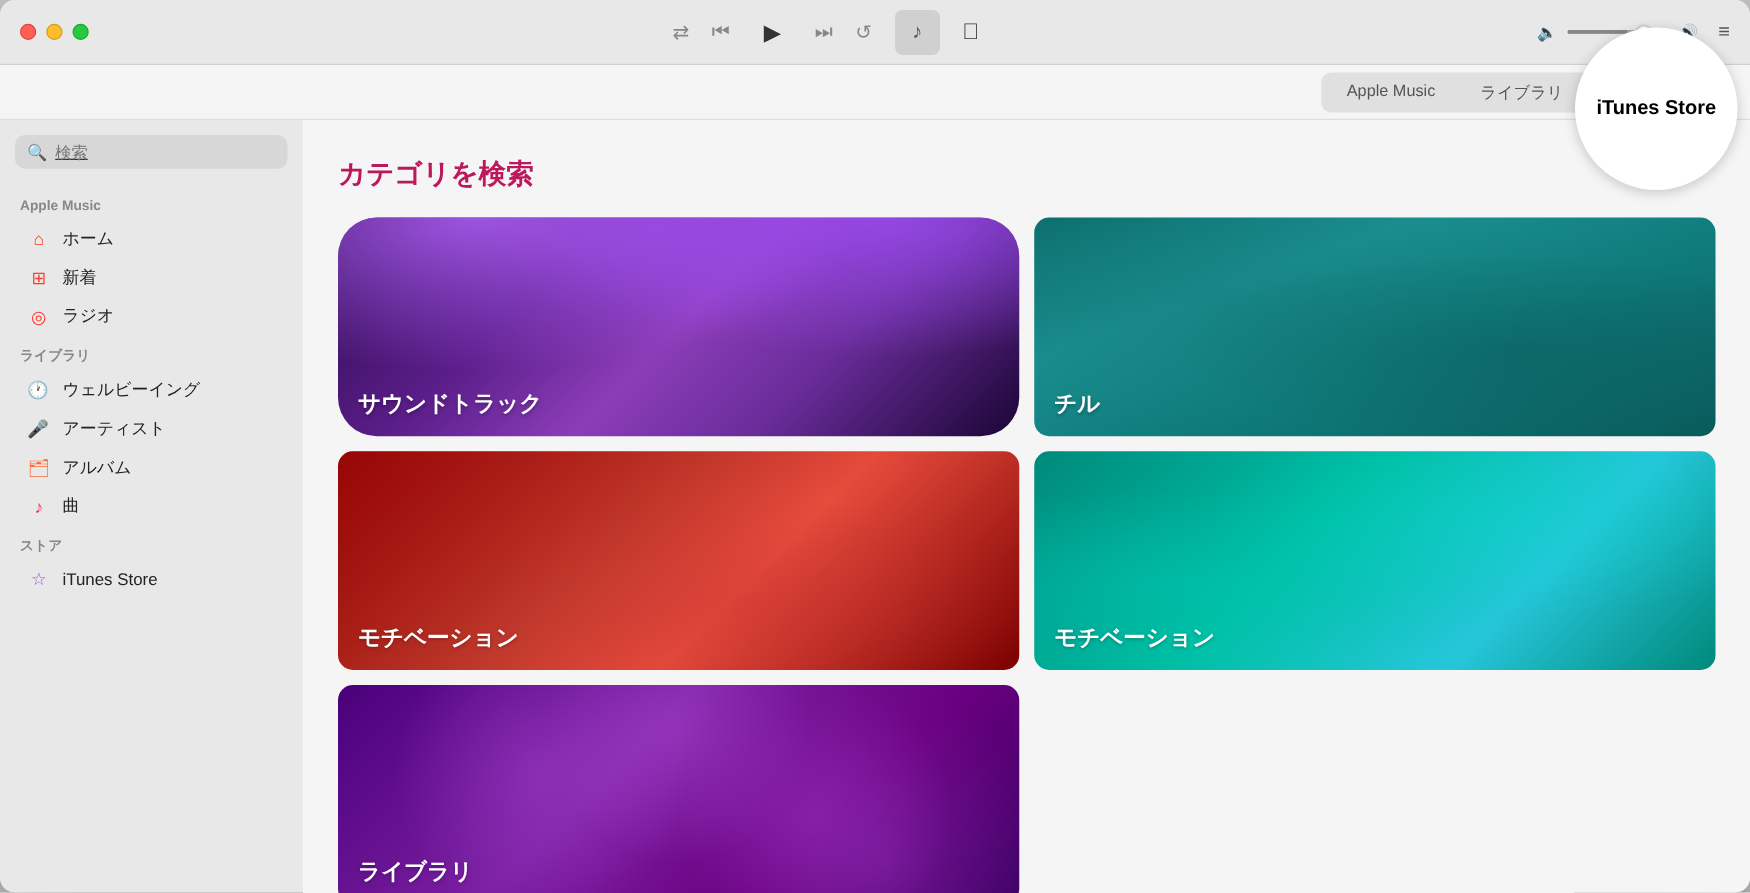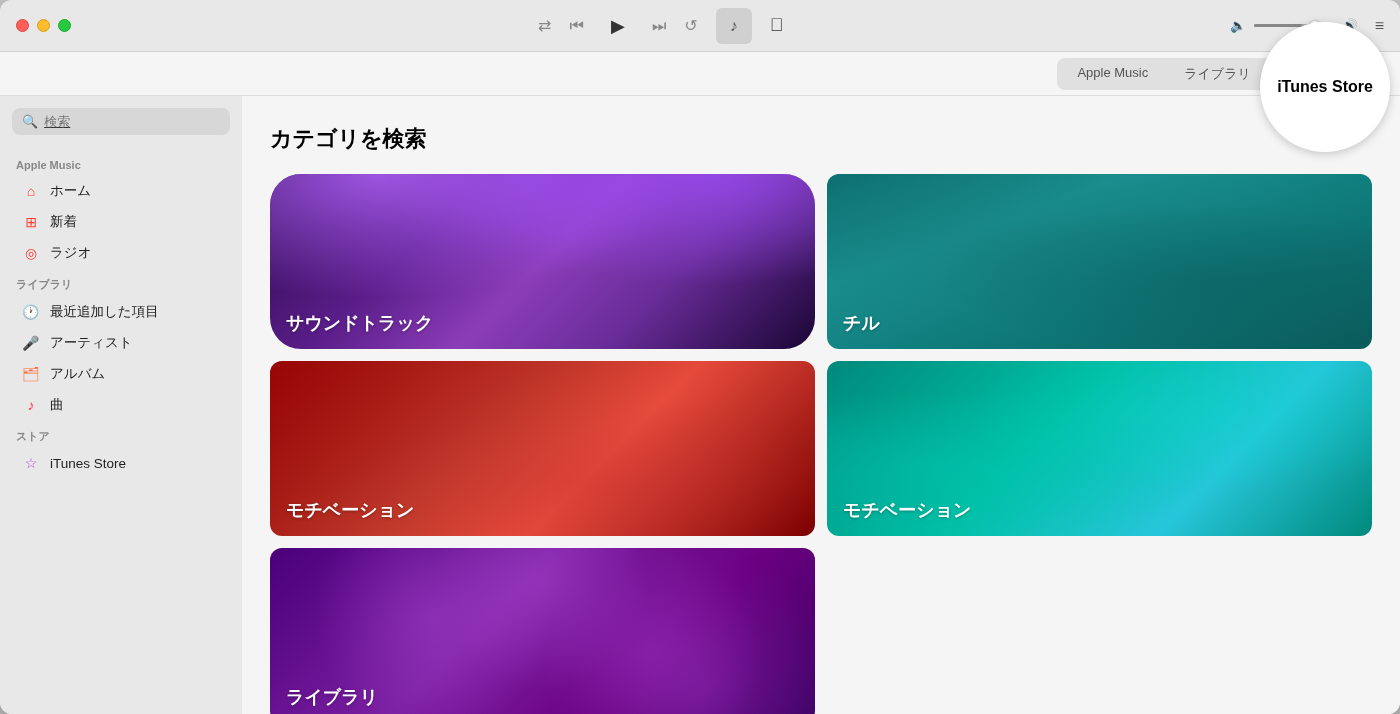--- a/index.html
+++ b/index.html
@@ -229,21 +229,21 @@
     
     .content {
       flex: 1;
       overflow-y: auto;
       padding: 28px 28px 20px;
       background: #f5f5f5;
     }
     .page-title {
       font-size: 22px;
       font-weight: 700;
-      color: #000000;
+      color: #be185d;
       margin-bottom: 20px;
     }
     .categories-grid {
       display: grid;
       grid-template-columns: 1fr 1fr;
       gap: 12px;
     }
     .category-card {
       border-radius: 12px;
       overflow: hidden;
@@ -410,21 +410,21 @@
         <span>新着</span>
       </div>
       <div class="sidebar-item">
         <span class="icon icon-red">◎</span>
         <span>ラジオ</span>
       </div>
 
       <div class="sidebar-section-label">ライブラリ</div>
       <div class="sidebar-item">
         <span class="icon icon-red">🕐</span>
-        <span>最近追加した項目</span>
+        <span>ウェルビーイング</span>
       </div>
       <div class="sidebar-item">
         <span class="icon icon-pink">🎤</span>
         <span>アーティスト</span>
       </div>
       <div class="sidebar-item">
         <span class="icon icon-orange">🗂</span>
         <span>アルバム</span>
       </div>
       <div class="sidebar-item">

